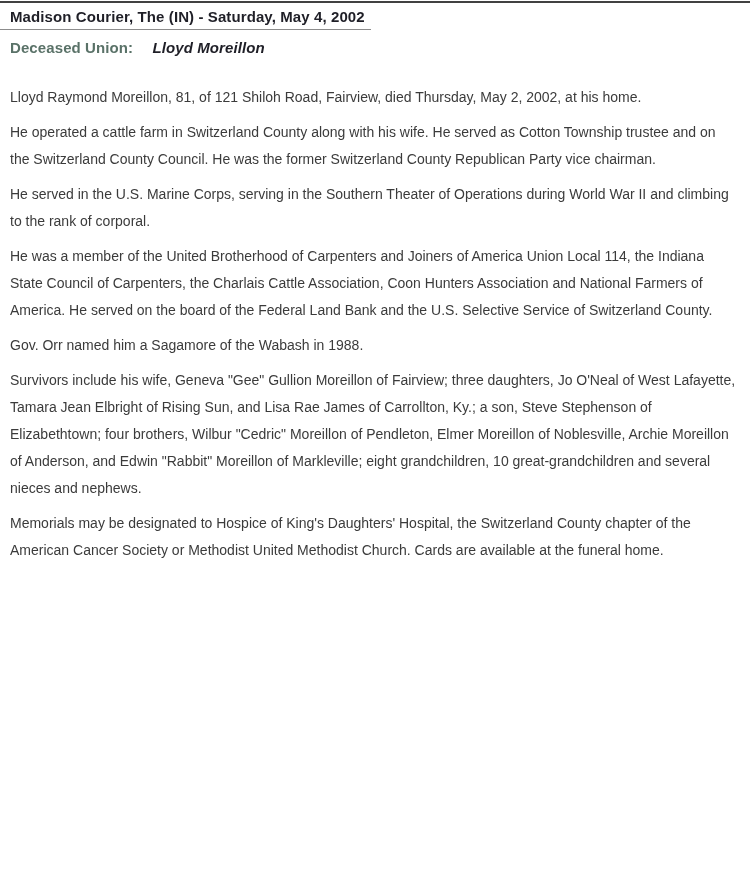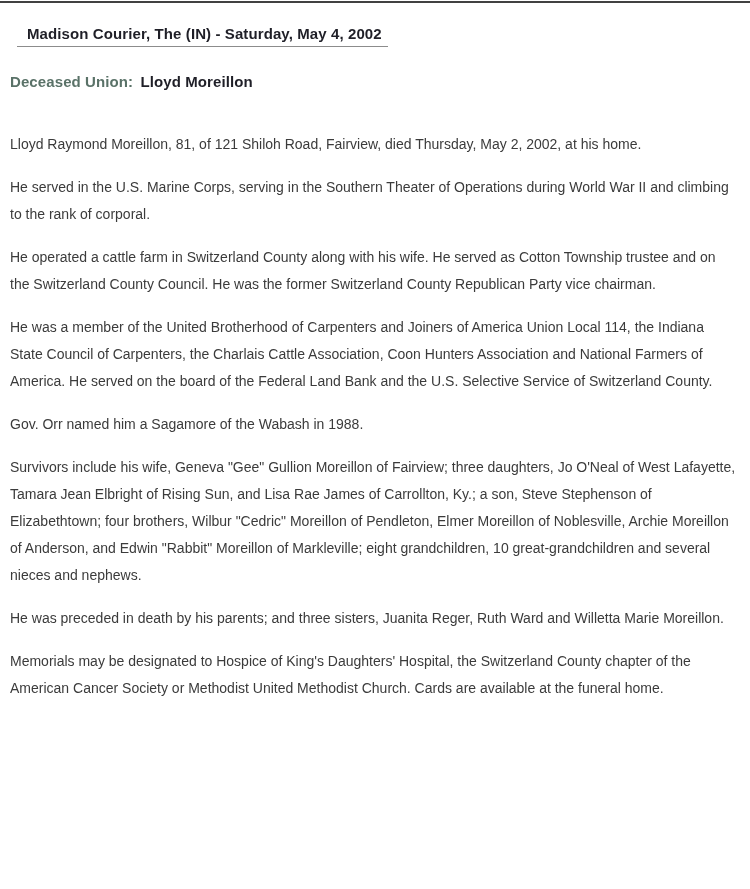--- a/index.html
+++ b/index.html
@@ -14,46 +14,47 @@
     background: #ffffff;
     box-sizing: border-box;
   }
   .top-rule {
     margin-top: 1px;
     border-top: 2px solid var(--rule-color, #414141);
     width: 100%;
   }
   .source-line {
     display: inline-block;
-    margin: 17px;
+    margin: 0;
     padding: 5px 6px 4px 10px;
     border-bottom: 1px solid var(--underline-color, #8c8c8c);
     font-size: 15px;
     font-weight: bold;
     color: var(--title-color, #1f1f27);
     letter-spacing: 0.1px;
   }
   .deceased-line {
     padding: 9px 10px 0 10px;
     font-size: 15px;
     font-weight: bold;
     letter-spacing: 0.1px;
   }
   .deceased-label {
     color: var(--label-color, #5a7268);
   }
   .deceased-name {
     color: var(--title-color, #1f1f27);
-    margin-left: 3px;
+    margin-left: 15px;
+    font-style: italic;
   }
   .article {
     padding: 25px 12px 10px 10px;
   }
   .article p {
-    margin: 16px 0 8px 0;
+    margin: 3px 0 8px 0;
     font-size: 14px;
     line-height: 27px;
     color: var(--body-color, #3b3b3b);
     text-align: left;
   }
 </style>
 </head>
 <body>
 
 <div class="page">
@@ -64,22 +65,21 @@
     <h1 class="source-line">Madison Courier, The (IN) - Saturday, May 4, 2002</h1>
 
     <div class="deceased-line">
       <span class="deceased-label">Deceased Union:</span>
       <span class="deceased-name">Lloyd Moreillon</span>
     </div>
   </div>
 
   <div class="article">
     <p>Lloyd Raymond Moreillon, 81, of 121 Shiloh Road, Fairview, died Thursday, May 2, 2002, at his home.</p>
+    <p>He operated a cattle farm in Switzerland County along with his wife. He served as Cotton Township trustee and on the Switzerland County Council. He was the former Switzerland County Republican Party vice chairman.</p>
     <p>He served in the U.S. Marine Corps, serving in the Southern Theater of Operations during World War II and climbing to the rank of corporal.</p>
-    <p>He operated a cattle farm in Switzerland County along with his wife. He served as Cotton Township trustee and on the Switzerland County Council. He was the former Switzerland County Republican Party vice chairman.</p>
     <p>He was a member of the United Brotherhood of Carpenters and Joiners of America Union Local 114, the Indiana State Council of Carpenters, the Charlais Cattle Association, Coon Hunters Association and National Farmers of America. He served on the board of the Federal Land Bank and the U.S. Selective Service of Switzerland County.</p>
     <p>Gov. Orr named him a Sagamore of the Wabash in 1988.</p>
     <p>Survivors include his wife, Geneva "Gee" Gullion Moreillon of Fairview; three daughters, Jo O'Neal of West Lafayette, Tamara Jean Elbright of Rising Sun, and Lisa Rae James of Carrollton, Ky.; a son, Steve Stephenson of Elizabethtown; four brothers, Wilbur "Cedric" Moreillon of Pendleton, Elmer Moreillon of Noblesville, Archie Moreillon of Anderson, and Edwin "Rabbit" Moreillon of Markleville; eight grandchildren, 10 great-grandchildren and several nieces and nephews.</p>
-    <p>He was preceded in death by his parents; and three sisters, Juanita Reger, Ruth Ward and Willetta Marie Moreillon.</p>
     <p>Memorials may be designated to Hospice of King's Daughters' Hospital, the Switzerland County chapter of the American Cancer Society or Methodist United Methodist Church. Cards are available at the funeral home.</p>
   </div>
 
 </div>
 
 </body></html>

